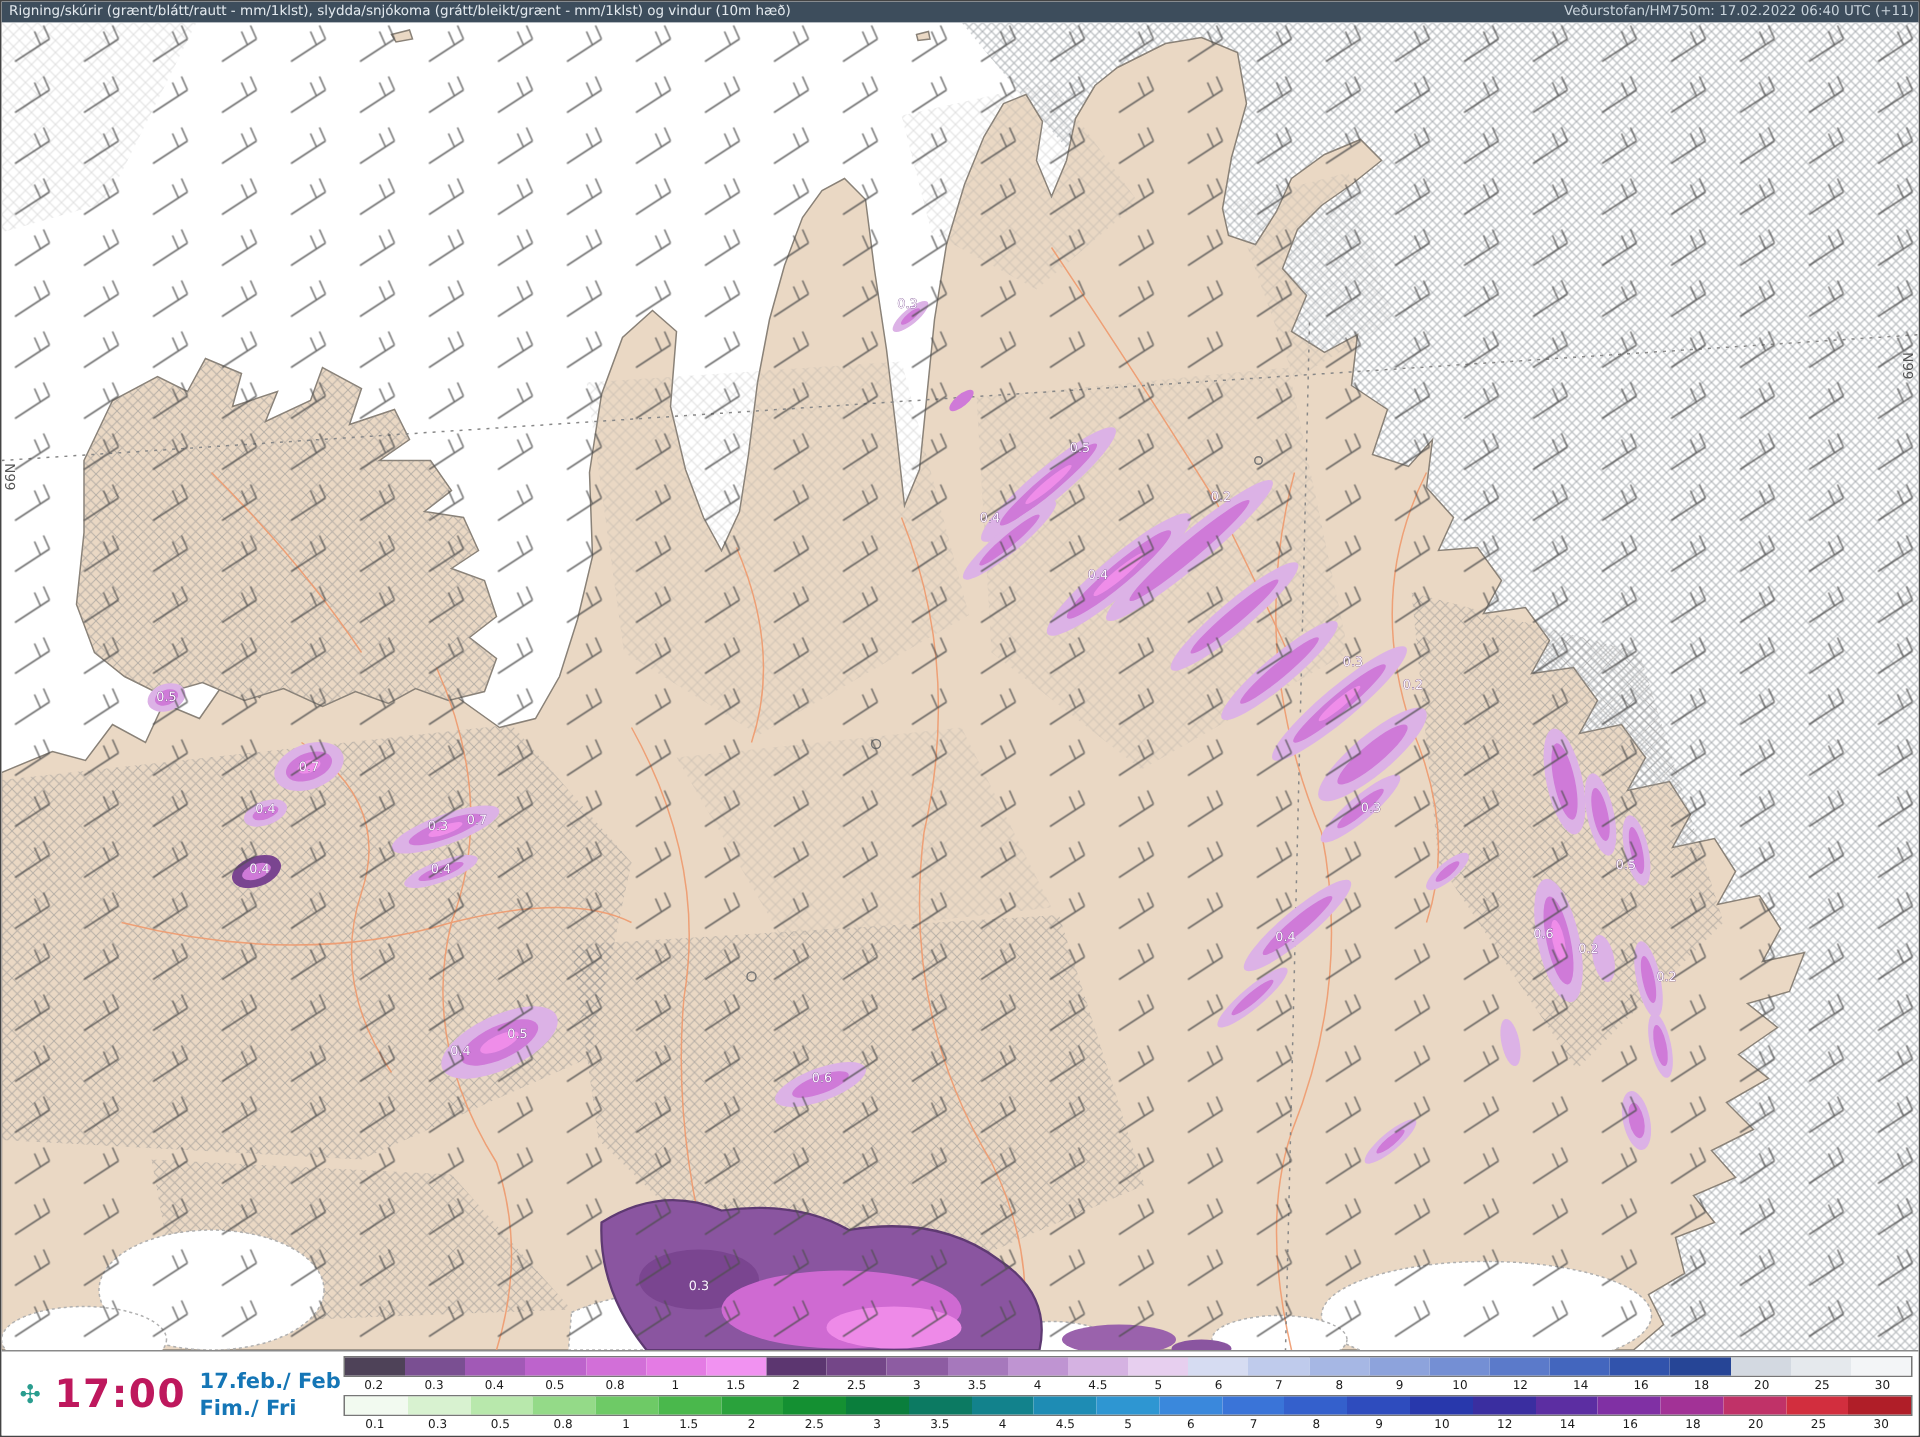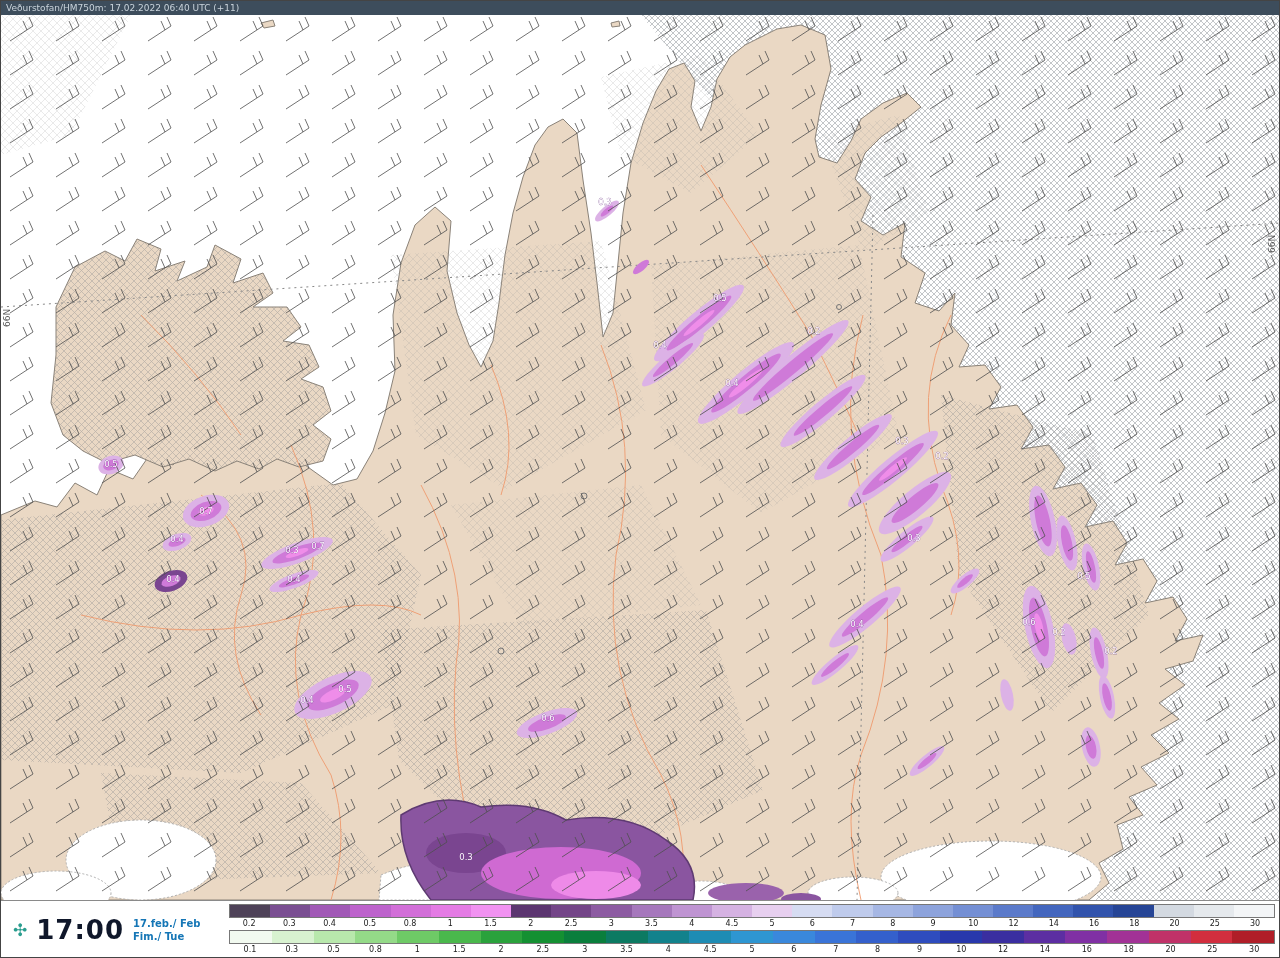--- a/index.html
+++ b/index.html
@@ -10,35 +10,36 @@
           color:#e3e9ee;font-size:9px;display:flex;justify-content:space-between;align-items:center;
           padding:0 5px;box-sizing:border-box;white-space:nowrap;}
   .topbar .right{color:#c9d3db;}
   
   .mapwrap{position:absolute;left:0;top:14px;width:1280px;height:885px;}
   
   .footer{position:absolute;left:0;top:899px;width:1280px;height:59px;background:#fff;
           border-top:1px solid #8a8a8a;display:flex;box-sizing:border-box;}
   .time-panel{width:228px;display:flex;align-items:center;gap:9px;padding-left:12px;box-sizing:border-box;}
   .compass{color:#2a9d8f;font-size:17px;line-height:1;}
-  .time{font-size:26px;font-weight:bold;color:#0f172a;letter-spacing:1px;}
+  .time{font-size:26px;font-weight:bold;color:#be185d;letter-spacing:1px;}
   .datecol{display:flex;flex-direction:column;justify-content:flex-start;color:#1576b6;
-           font-size:10px;font-weight:bold;line-height:1.3;}
+           font-size:14px;font-weight:bold;line-height:1.3;}
   .legend{flex:1;display:flex;flex-direction:column;padding:3px 6px 0 0;box-sizing:border-box;}
   .cbar-row{display:flex;height:14px;border:1px solid #777;box-sizing:border-box;}
   .cbar-row .cell{flex:1;}
   .cbar-nums{display:flex;height:12px;font-size:8px;color:#1a1a1a;}
   .cbar-nums .num{flex:1;text-align:center;line-height:12px;}
 </style>
 </head>
 <body>
 
 <div class="page">
 
   <div class="topbar">
+    <span>Rigning/skúrir (grænt/blátt/rautt - mm/1klst), slydda/snjókoma (grátt/bleikt/grænt - mm/1klst) og vindur (10m hæð)</span>
     <span class="right">Veðurstofan/HM750m: 17.02.2022 06:40 UTC (+11)</span>
   </div>
 
   <div class="mapwrap">
     <svg width="1280" height="885" viewBox="0 0 1280 885" xmlns="http://www.w3.org/2000/svg">
       <defs>
         <pattern id="xh" width="7" height="7" patternUnits="userSpaceOnUse">
           <path d="M0,0 L7,7 M7,0 L0,7" stroke="#8f8f8f" stroke-width="0.7" opacity="0.55"></path>
         </pattern>
         <pattern id="xhl" width="8" height="8" patternUnits="userSpaceOnUse">
@@ -292,21 +293,21 @@
       </g>
     </svg>
   </div>
 
   <div class="footer">
     <div class="time-panel">
       <span class="compass">✣</span>
       <span class="time">17:00</span>
       <span class="datecol">
         <span>17.feb./ Feb</span>
-        <span>Fim./ Tue</span>
+        <span>Fim./ Fri</span>
       </span>
     </div>
     <div class="legend">
       <div class="cbar-row" id="snow-colors">
           <div class="cell" style="background: rgb(78, 66, 88);"></div>
           <div class="cell" style="background: rgb(122, 79, 146);"></div>
           <div class="cell" style="background: rgb(161, 89, 182);"></div>
           <div class="cell" style="background: rgb(189, 99, 204);"></div>
           <div class="cell" style="background: rgb(210, 111, 216);"></div>
           <div class="cell" style="background: rgb(228, 123, 228);"></div>

